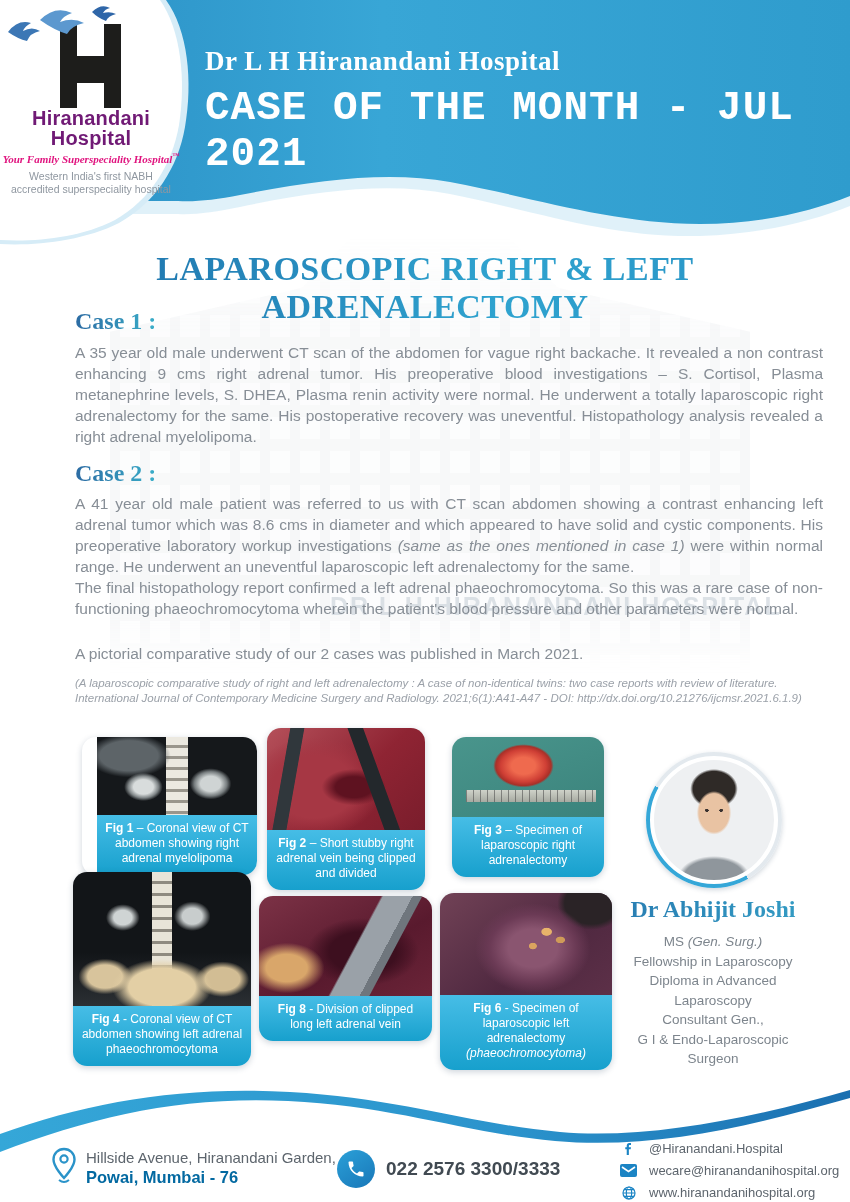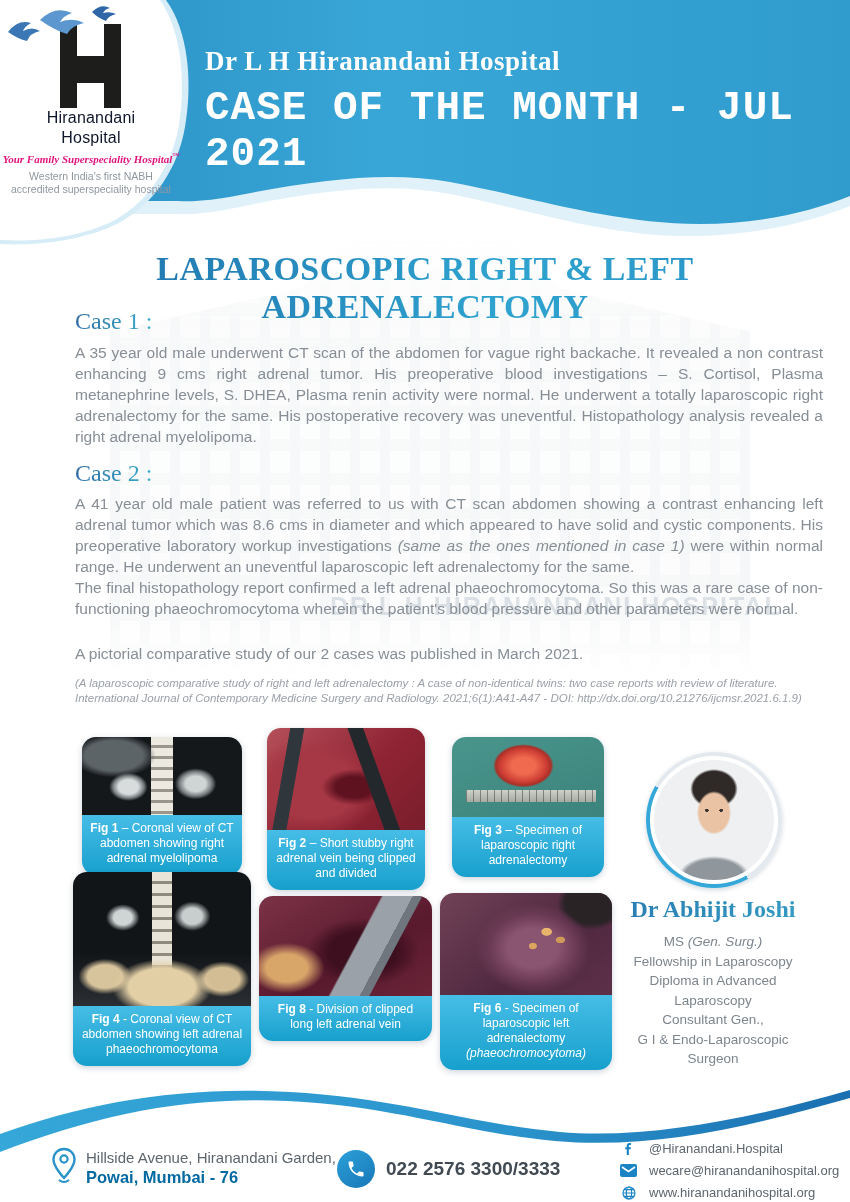--- a/index.html
+++ b/index.html
@@ -6,21 +6,21 @@
   .page{position:relative;width:850px;height:1202px;margin:0 auto;background:#ffffff;
         overflow:hidden;font-family:"Liberation Sans",sans-serif;}
   
   .header{position:absolute;left:0;top:0;width:850px;height:250px;}
   .header svg{position:absolute;left:0;top:0;}
   .logo-block{position:absolute;left:0;top:0;width:182px;height:240px;}
   .logo-h{position:absolute;}
   .hbar{position:absolute;background:#1d1d1b;}
   .birds{position:absolute;left:14px;top:36px;width:132px;height:54px;}
   .logo-name{position:absolute;left:0;top:108px;width:182px;text-align:center;
-             font-weight:normal;font-size:16px;line-height:20px;color:#0f172a;letter-spacing:.2px;}
+             font-weight:bold;font-size:20px;line-height:20px;color:#701a75;letter-spacing:.2px;}
   .logo-tag{position:absolute;left:0;top:152px;width:182px;text-align:center;
             font-family:"Liberation Serif",serif;font-style:italic;font-weight:bold;
             font-size:11px;color:#e0137e;}
   .logo-tag sup{font-size:7px;}
   .logo-sub{position:absolute;left:0;top:170px;width:182px;text-align:center;
             font-size:10.5px;line-height:13px;color:#8f97a0;}
   .header-text{position:absolute;left:205px;top:46px;color:#ffffff;
                font-family:"Liberation Serif",serif;}
   .header-line1{font-size:27px;font-weight:bold;letter-spacing:.5px;}
   .header-line2{font-size:41px;font-weight:bold;letter-spacing:1px;margin-top:8px;font-family:Liberation Mono, monospace;}
@@ -34,21 +34,21 @@
         mask:linear-gradient(180deg,transparent 0,#000 22%,#000 85%,transparent);
         clip-path:polygon(38% 0,62% 0,70% 12%,100% 22%,100% 100%,0 100%,0 22%,30% 12%);}
   .bldg-text{position:absolute;left:330px;top:592px;width:480px;
              font-weight:bold;font-size:25px;letter-spacing:2px;color:#c3ccd5;opacity:.55;
              filter:blur(.6px);}
   
   .a-title{position:absolute;left:50px;top:250px;width:750px;text-align:center;
            font-family:"Liberation Serif",serif;font-weight:bold;font-size:34px;letter-spacing:.5px;
            background:linear-gradient(90deg,#1e6fa9,#2fa3cf 60%,#2a93c5);
            -webkit-background-clip:text;background-clip:text;color:transparent;}
-  .case-h{position:absolute;left:75px;font-family:"Liberation Serif",serif;font-weight:normal;
+  .case-h{position:absolute;left:75px;font-family:"Liberation Serif",serif;font-weight:bold;
           font-size:24px;background:linear-gradient(90deg,#2c6ba3,#3aaec9);
           -webkit-background-clip:text;background-clip:text;color:transparent;}
   .body-p{position:absolute;left:75px;width:748px;font-size:15.5px;line-height:21px;
           color:#878e96;text-align:justify;}
   .body-p p{margin:0;}
   .note-p{position:absolute;left:75px;width:748px;font-size:15.5px;color:#878e96;}
   .cite{position:absolute;left:75px;width:748px;font-style:italic;font-size:11.5px;
         line-height:14.5px;color:#9ba1a9;}
   
   .fig-card{position:absolute;border-radius:14px;overflow:hidden;
@@ -190,21 +190,21 @@
     <p><span>The final histopathology report confirmed a left adrenal phaeochromocytoma. So this was a rare case of non-functioning phaeochromocytoma wherein the patient's blood pressure and other parameters were normal.</span></p>
   </div>
 
   <div class="note-p" style="top:645px;">A pictorial comparative study of our 2 cases was published in March 2021.</div>
 
   <div class="cite" style="top:676px;">
     <div>(A laparoscopic comparative study of right and left adrenalectomy : A case of non-identical twins: two case reports with review of literature.</div>
     <div>International Journal of Contemporary Medicine Surgery and Radiology. 2021;6(1):A41-A47 - DOI: http://dx.doi.org/10.21276/ijcmsr.2021.6.1.9)</div>
   </div>
 
-  <div class="fig-card" style="left:82px;top:737px;width:160px;">
+  <div class="fig-card" style="left:82px;top:737px;width:160px;padding-left:15px;">
     <div class="fig-img img1"></div>
     <div class="fig-cap"><b>Fig 1</b> <span>– Coronal view of CT abdomen showing right adrenal myelolipoma</span></div>
   </div>
   <div class="fig-card" style="left:267px;top:728px;width:158px;">
     <div class="fig-img img2"></div>
     <div class="fig-cap"><b>Fig 2</b> <span>– Short stubby right adrenal vein being clipped and divided</span></div>
   </div>
   <div class="fig-card" style="left:452px;top:737px;width:152px;">
     <div class="fig-img img3"></div>
     <div class="fig-cap"><b>Fig 3</b> <span>– Specimen of laparoscopic right adrenalectomy</span></div>

